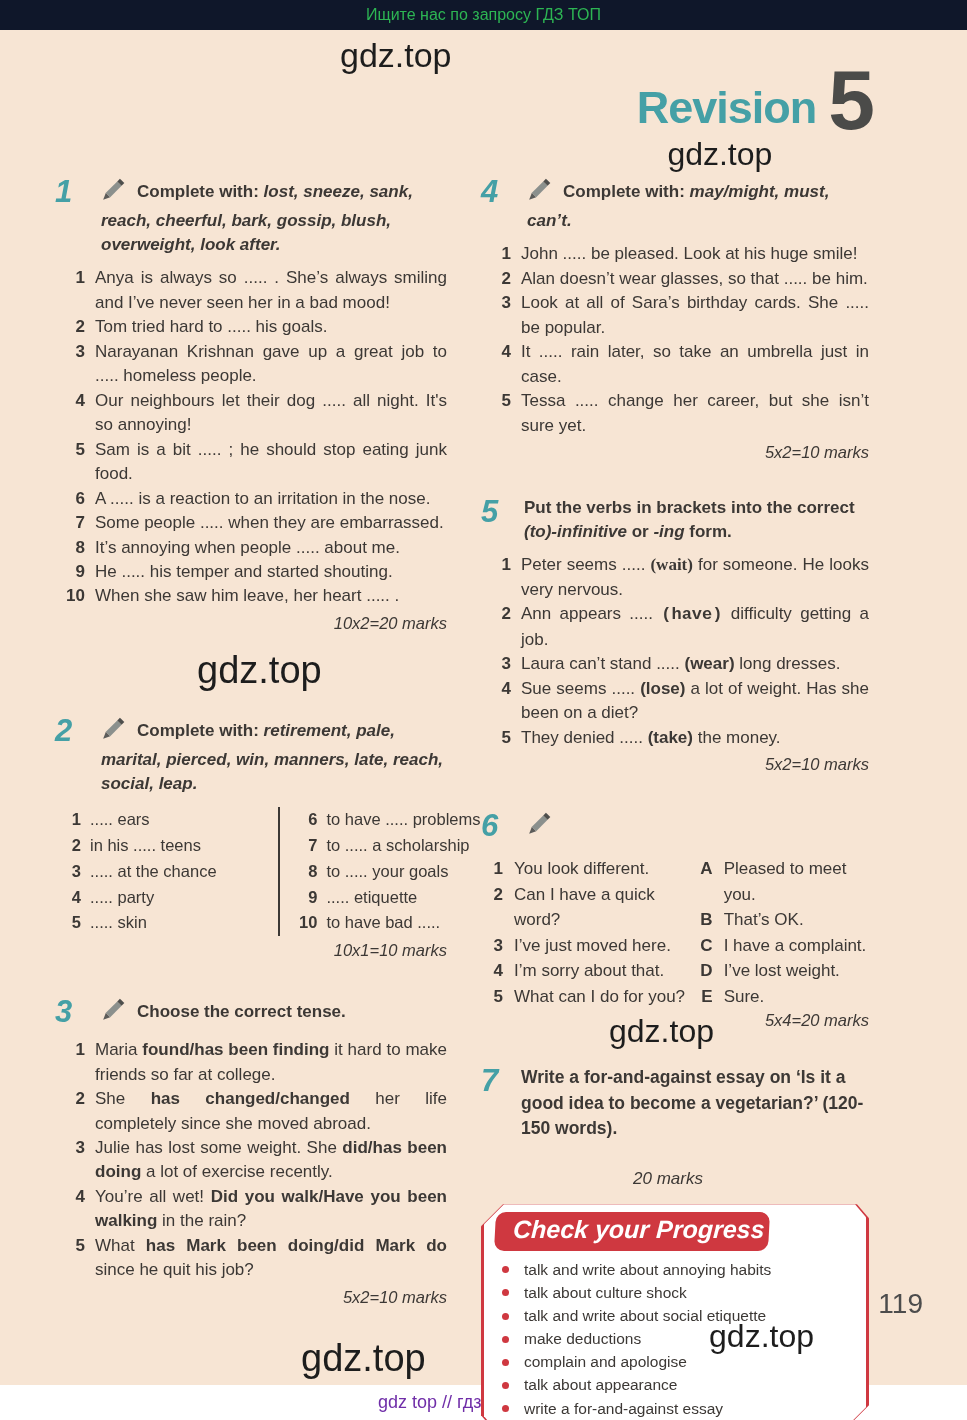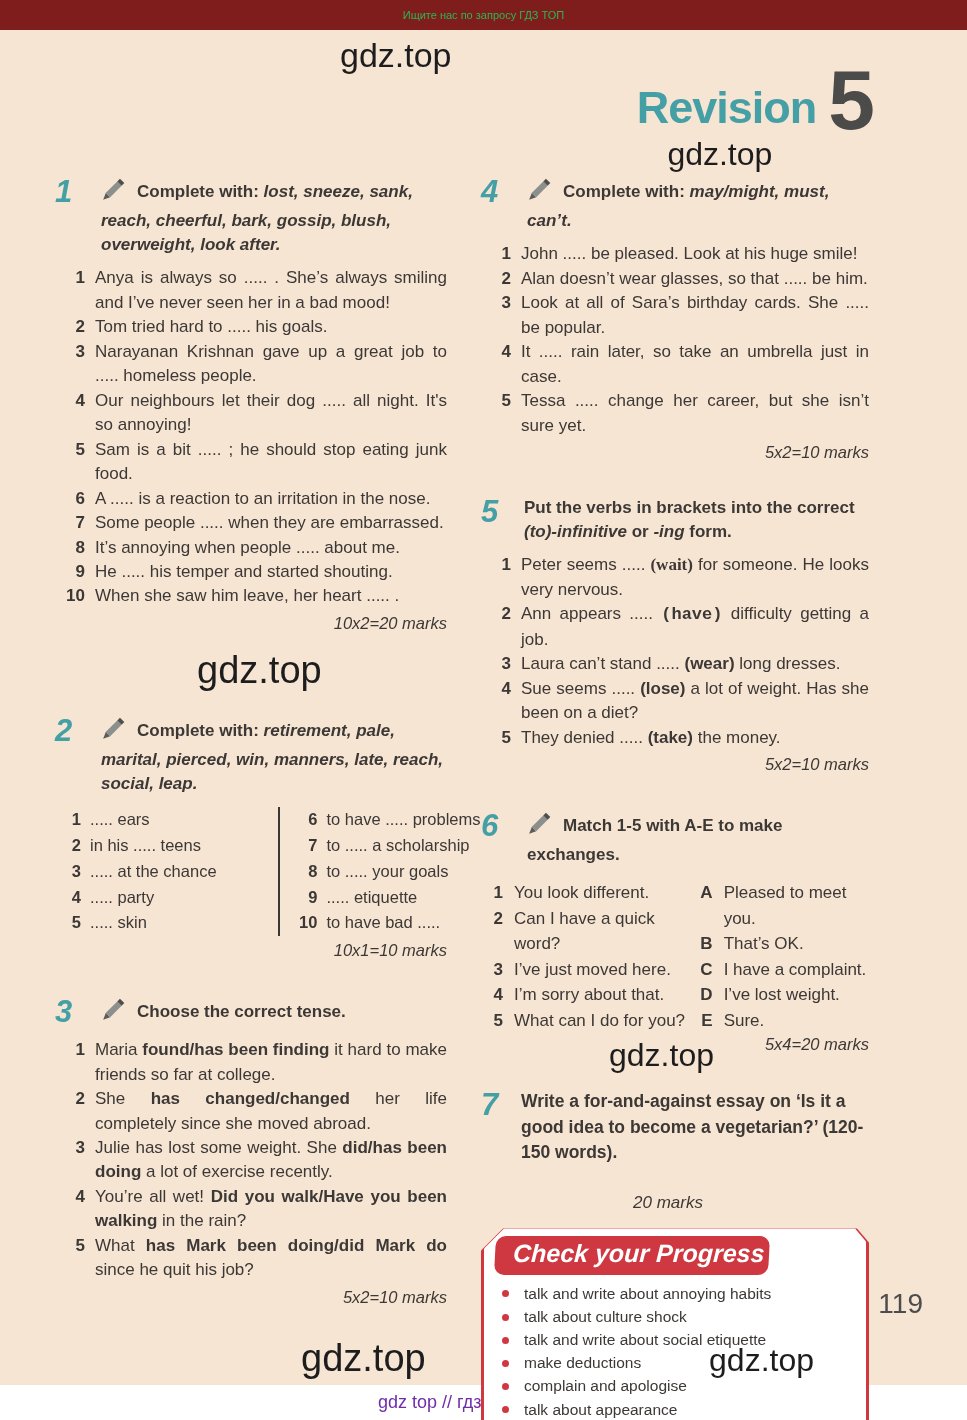--- a/index.html
+++ b/index.html
@@ -1,20 +1,20 @@
 <!DOCTYPE html>
 <html><head>
 <meta charset="utf-8">
 <style>
   html,body{margin:0;padding:0;}
   body{font-family:"Liberation Sans",sans-serif;background:#fff;}
   .page{width:967px;height:1420px;position:relative;overflow:hidden;background:#fff;}
 
   .top-banner{height:30px;display:flex;align-items:center;justify-content:center;
-    color:#2db553;font-size:11px;background:#7f1d1d;}
+    color:#2db553;font-size:16px;background:#0f172a;}
 
   .sheet{position:relative;height:1355px;background:#f7e5d4;color:#3c3835;}
 
   .footer{height:35px;display:flex;align-items:center;justify-content:center;
     color:#6f2da8;font-size:18px;background:#fff;}
 
   .wm{color:#1d1d1d;font-weight:400;line-height:1;}
   .wm-top{position:absolute;left:340px;top:8px;font-size:34px;}
   .title-block{position:absolute;right:92px;top:40px;}
   .title-row{display:flex;align-items:flex-end;justify-content:flex-end;gap:12px;}
@@ -316,21 +316,21 @@
         <div class="marks">5x2=10 marks</div>
       </section>
 
       <section class="exercise" style="margin-top:36px;margin-bottom:18px;">
         <span class="ex-num">6</span>
         <div class="ex-head">
           <span class="pencil"><svg width="26" height="26" viewBox="0 0 24 24">
                 <polygon points="2,22 4.5,15.5 8.5,19.5" fill="#5c5c5a"></polygon>
                 <polygon points="4.5,15.5 15,5 19,9 8.5,19.5" fill="#8b908d"></polygon>
                 <polygon points="15,5 17.5,2.5 21.5,6.5 19,9" fill="#4e4e4c"></polygon>
-              </svg></span><span class="hb">Match 1-5 with A-E to make exchanges.</span>
+              </svg></span>
         </div>
         <div class="match">
           <div>
             <div class="item">
                 <span class="n">1</span>
                 <span class="t">You look different.</span>
               </div>
             <div class="item">
                 <span class="n">2</span>
                 <span class="t">Can I have a quick word?</span>

